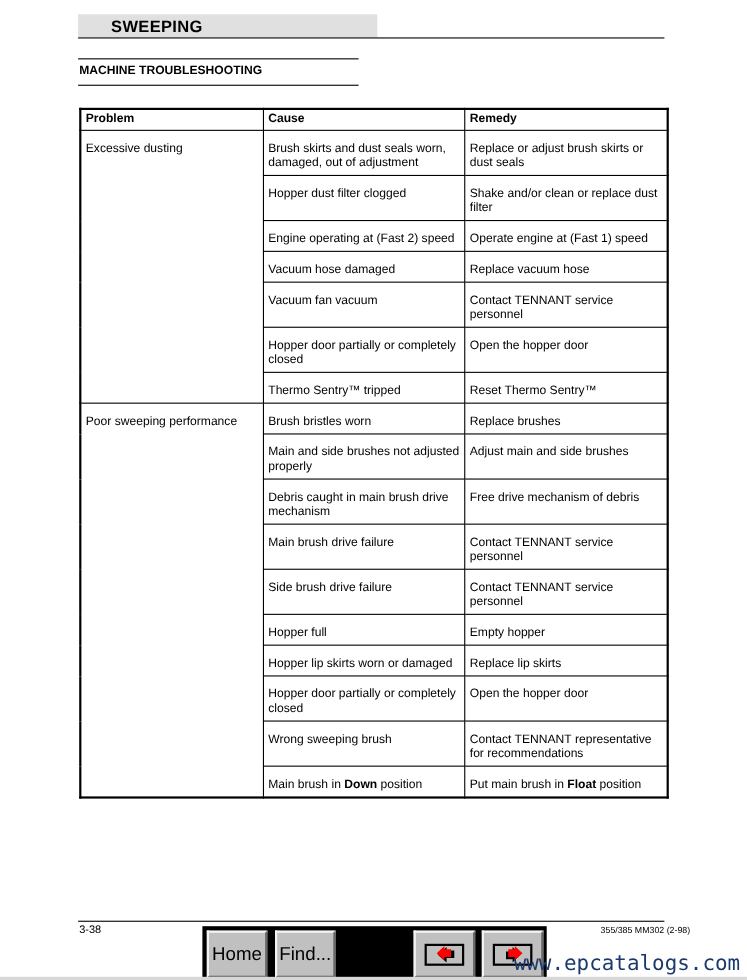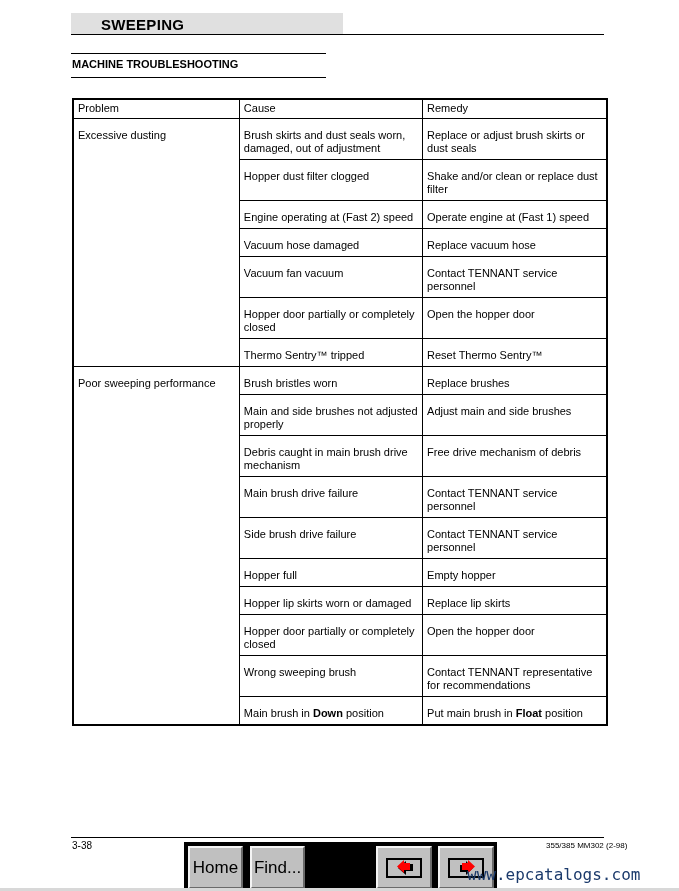--- a/index.html
+++ b/index.html
@@ -6,32 +6,32 @@
   body { width:679px; height:891px; background:#ffffff; position:relative; overflow:hidden;
          font-family:"Liberation Sans", sans-serif; color:#000; }
   .section-band { position:absolute; left:71px; top:13px; width:272px; height:21px; background:#e0e0e0; }
   .section-title { position:absolute; left:75px; top:16px; font-size:15px; font-weight:bold; letter-spacing:0.3px;margin-left:26px; }
   .section-rule { position:absolute; left:71px; top:34px; width:533px; height:1px; background:#000; }
   .sub-rule { position:absolute; left:71px; width:255px; height:1px; background:#000; }
   .sub-title { position:absolute; left:72px; top:58px; font-size:11px; font-weight:bold; }
   table.trouble { position:absolute; left:72px; top:98px; width:536px; border-collapse:collapse;
                   border:2px solid #000; font-size:11px; line-height:13px; }
   table.trouble td, table.trouble th { border:1px solid #000; vertical-align:top; padding:10px 4px 4px 4px; text-align:left; }
-  table.trouble th { font-weight:normal; padding:2px 4px 3px 4px;margin-left:13px; }
+  table.trouble th { font-weight:bold; padding:2px 4px 3px 4px;margin-left:13px; }
   col.c1 { width:167px; } col.c2 { width:184px; } col.c3 { width:185px; }
   .footer-rule { position:absolute; left:71px; top:837px; width:533px; height:1px; background:#000; }
   .page-num { position:absolute; left:72px; top:840px; font-size:10px; }
   .doc-id { position:absolute; left:498px; top:841px; font-size:8px;padding-left:48px; }
   .navbar { position:absolute; left:184px; top:842px; width:313px; height:49px; background:#000; }
   .navbtn { position:absolute; top:4px; height:43px; background:#c0c0c0;
             border-top:2px solid #f4f4f4; border-left:2px solid #f4f4f4;
             border-right:2px solid #6a6a6a; border-bottom:2px solid #6a6a6a;
             box-sizing:border-box; font-size:17px; display:flex; align-items:center; justify-content:center; cursor:pointer; }
   .arrow-frame { width:32px; height:16px; border:2px solid #000; position:relative; }
-  .watermark { position:absolute; left:467px; top:865px; font-family:"DejaVu Sans Mono", monospace; font-size:16px; color:#1b3a6b;text-align:right; }
+  .watermark { position:absolute; left:467px; top:865px; font-family:"DejaVu Sans Mono", monospace; font-size:19px; color:#1b3a6b;text-align:right; }
   .bottom-line { position:absolute; left:0; top:888px; width:679px; height:3px; background:#d8d8d8; }
 </style>
 </head>
 <body>
 
 <div class="section-band"></div>
 <div class="section-title">SWEEPING</div>
 <div class="section-rule"></div>
 
 <div class="sub-rule" style="top:53px"></div>

